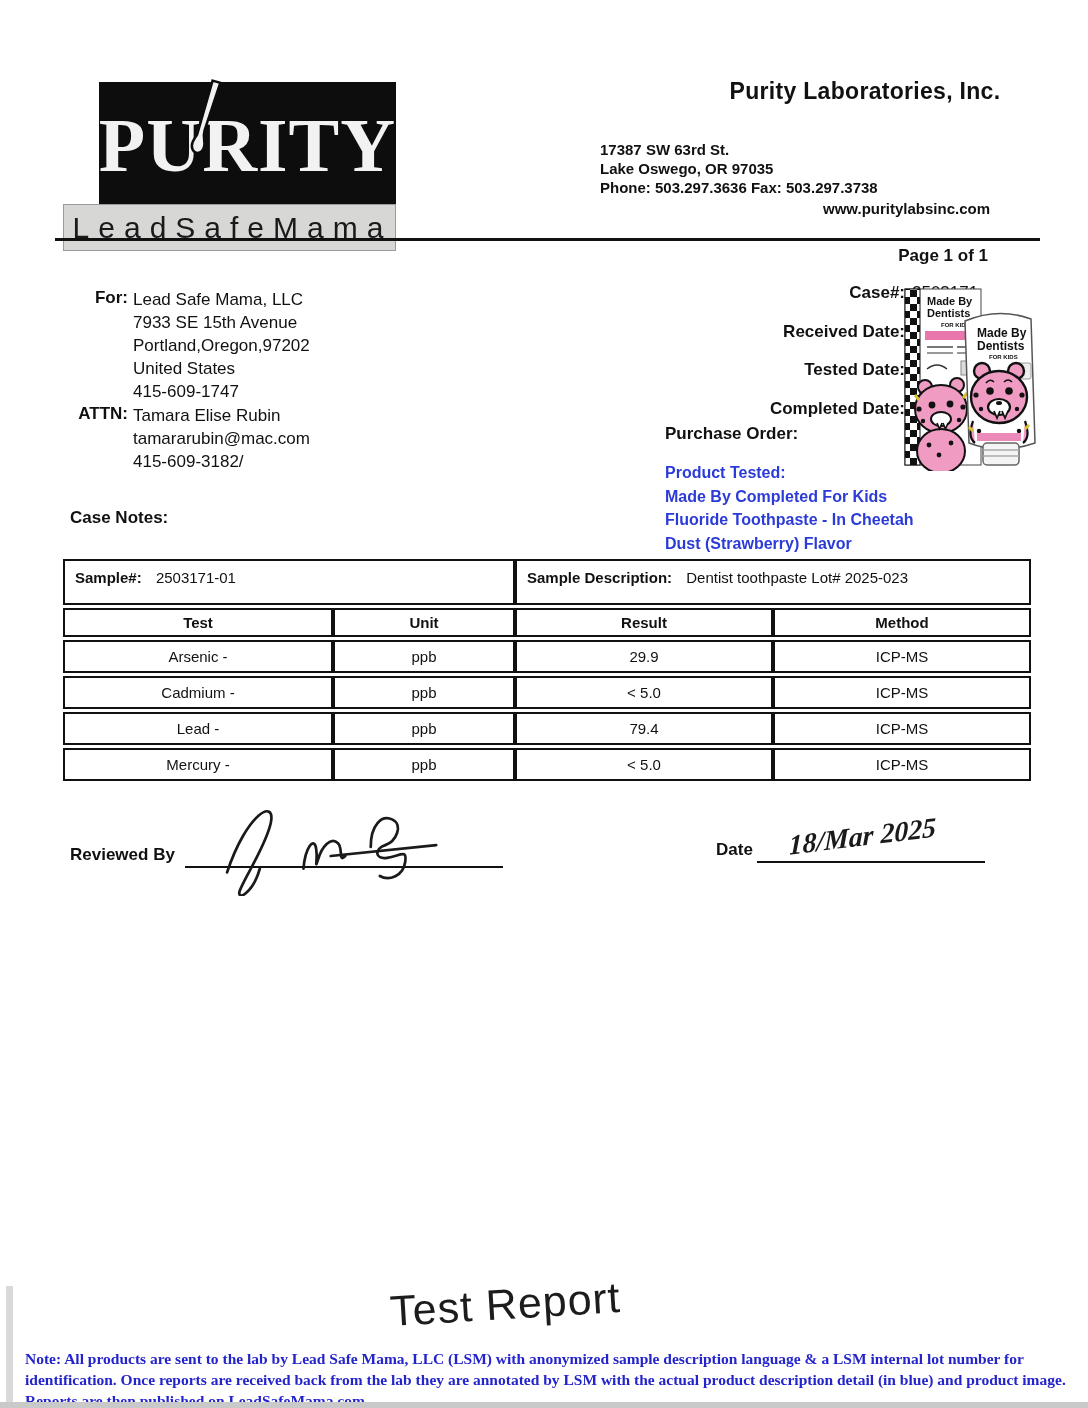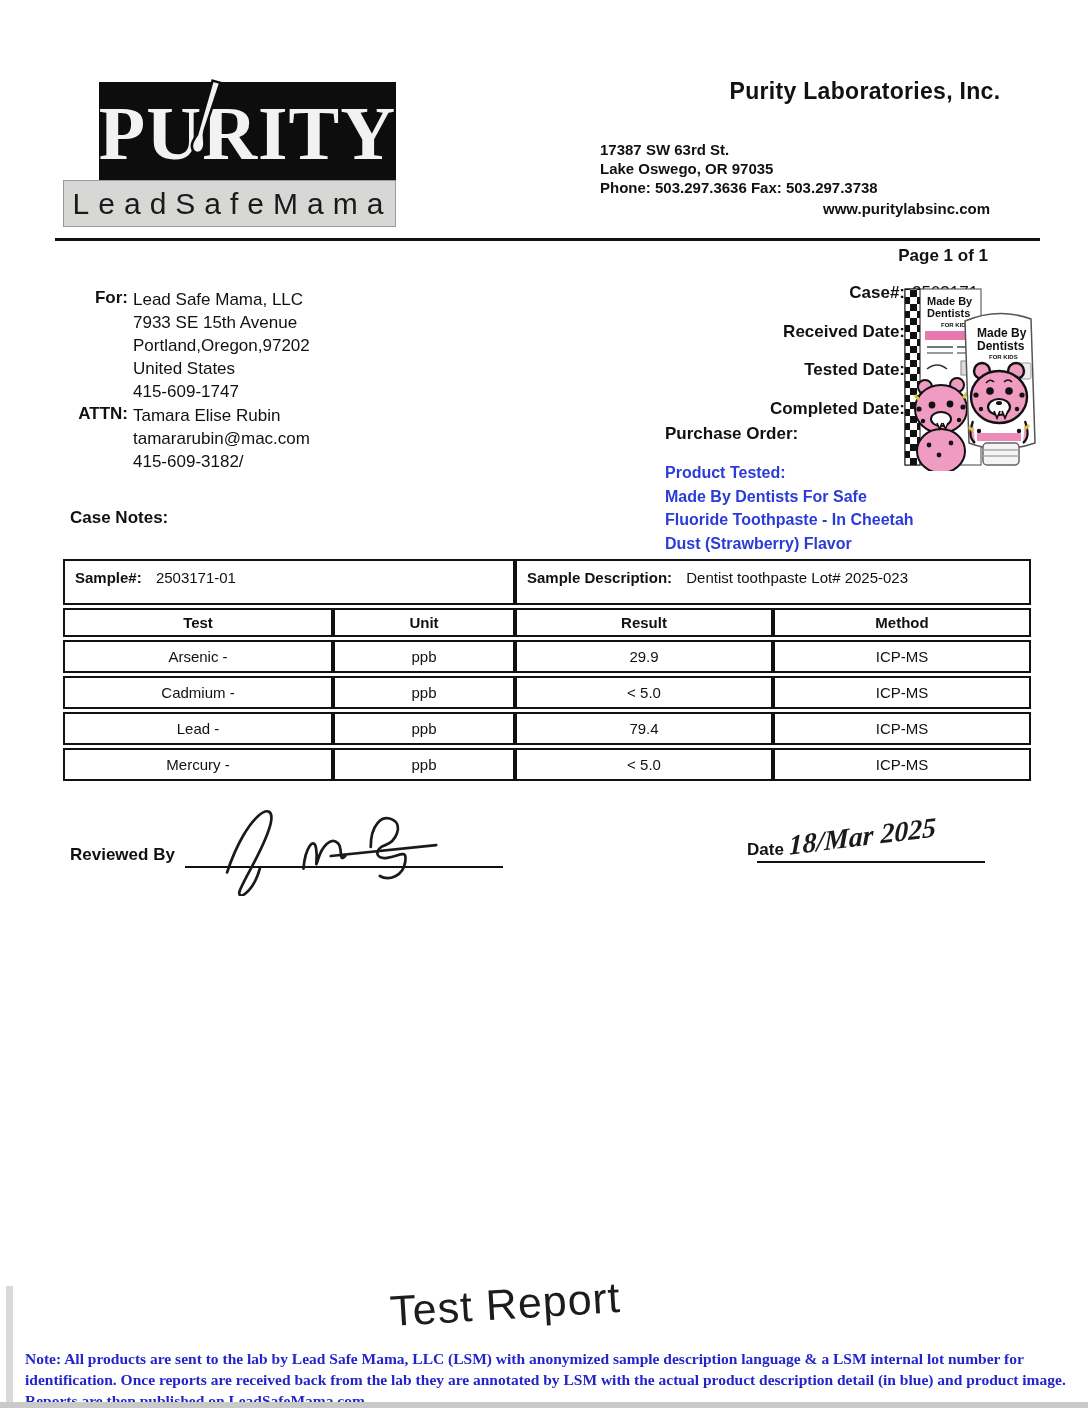--- a/index.html
+++ b/index.html
@@ -12,21 +12,21 @@
     background: #ffffff;
     margin: 0 auto;
     overflow: hidden;
   }
   .abs { position: absolute; }
 
   
   .logo-box { left: 63px; top: 82px; width: 333px; }
   .logo-top {
     position: relative;
-    height: 98px;
+    height: 122px;
     background: #0d0d0d;
     display: flex;
     align-items: center;
     justify-content: center;
     margin-left: 36px;
   }
   .logo-word {
     font-family: "Liberation Serif", serif;
     font-weight: bold;
     font-size: 76px;
@@ -91,21 +91,21 @@
   .cell-sample .lbl { margin-right: 10px; }
   th.hd { height: 26px; padding: 4px 4px; text-align: center; font-weight: bold; font-size: 16px; }
   td.val { height: 30px; padding: 6px 4px; text-align: center; }
   .col-test { width: 270px; } .col-unit { width: 182px; }
   .col-result { width: 258px; } .col-method { width: 258px; }
 
   
   .reviewed-label { left: 70px; top: 845px; font-size: 17px; font-weight: bold; }
   .sig-line  { left: 185px; top: 866px; width: 318px; height: 2px; background: #111; }
   .signature { left: 198px; top: 796px; }
-  .date-label { left: 747px; top: 840px; font-size: 17px; font-weight: bold; }
+  .date-label { left: 716px; top: 840px; font-size: 17px; font-weight: bold; }
   .date-line { left: 757px; top: 861px; width: 228px; height: 2px; background: #111; }
   .date-hand { left: 790px; top: 812px; }
 
   
   .report-title { left: 0; top: 1280px; width: 1010px; text-align: center; }
   .report-title span {
     display: inline-block;
     font-size: 43px;
     letter-spacing: 1px;
     color: #1c1c1c;
@@ -177,21 +177,21 @@
     <span class="ci-val">03/17/2025</span>
   </div>
   <div class="ci-row" style="top:399px">
     <span class="ci-lab">Completed Date:</span>
     <span class="ci-val">03/18/2025</span>
   </div>
   <div class="abs po-label">Purchase Order:</div>
 
   <div class="abs product-lines" style="color:#2b3bd7">
     <div>Product Tested:</div>
-    <div>Made By Dentists For Safe</div>
+    <div>Made By Completed For Kids</div>
     <div>Fluoride Toothpaste - In Cheetah</div>
     <div>Dust (Strawberry) Flavor</div>
   </div>
 
   <svg class="abs product-art" viewBox="0 0 140 188">
     <defs>
       <pattern id="check" width="14" height="14" patternUnits="userSpaceOnUse">
         <rect width="14" height="14" fill="#fff"></rect>
         <rect width="7" height="7" fill="#111"></rect>
         <rect x="7" y="7" width="7" height="7" fill="#111"></rect>

